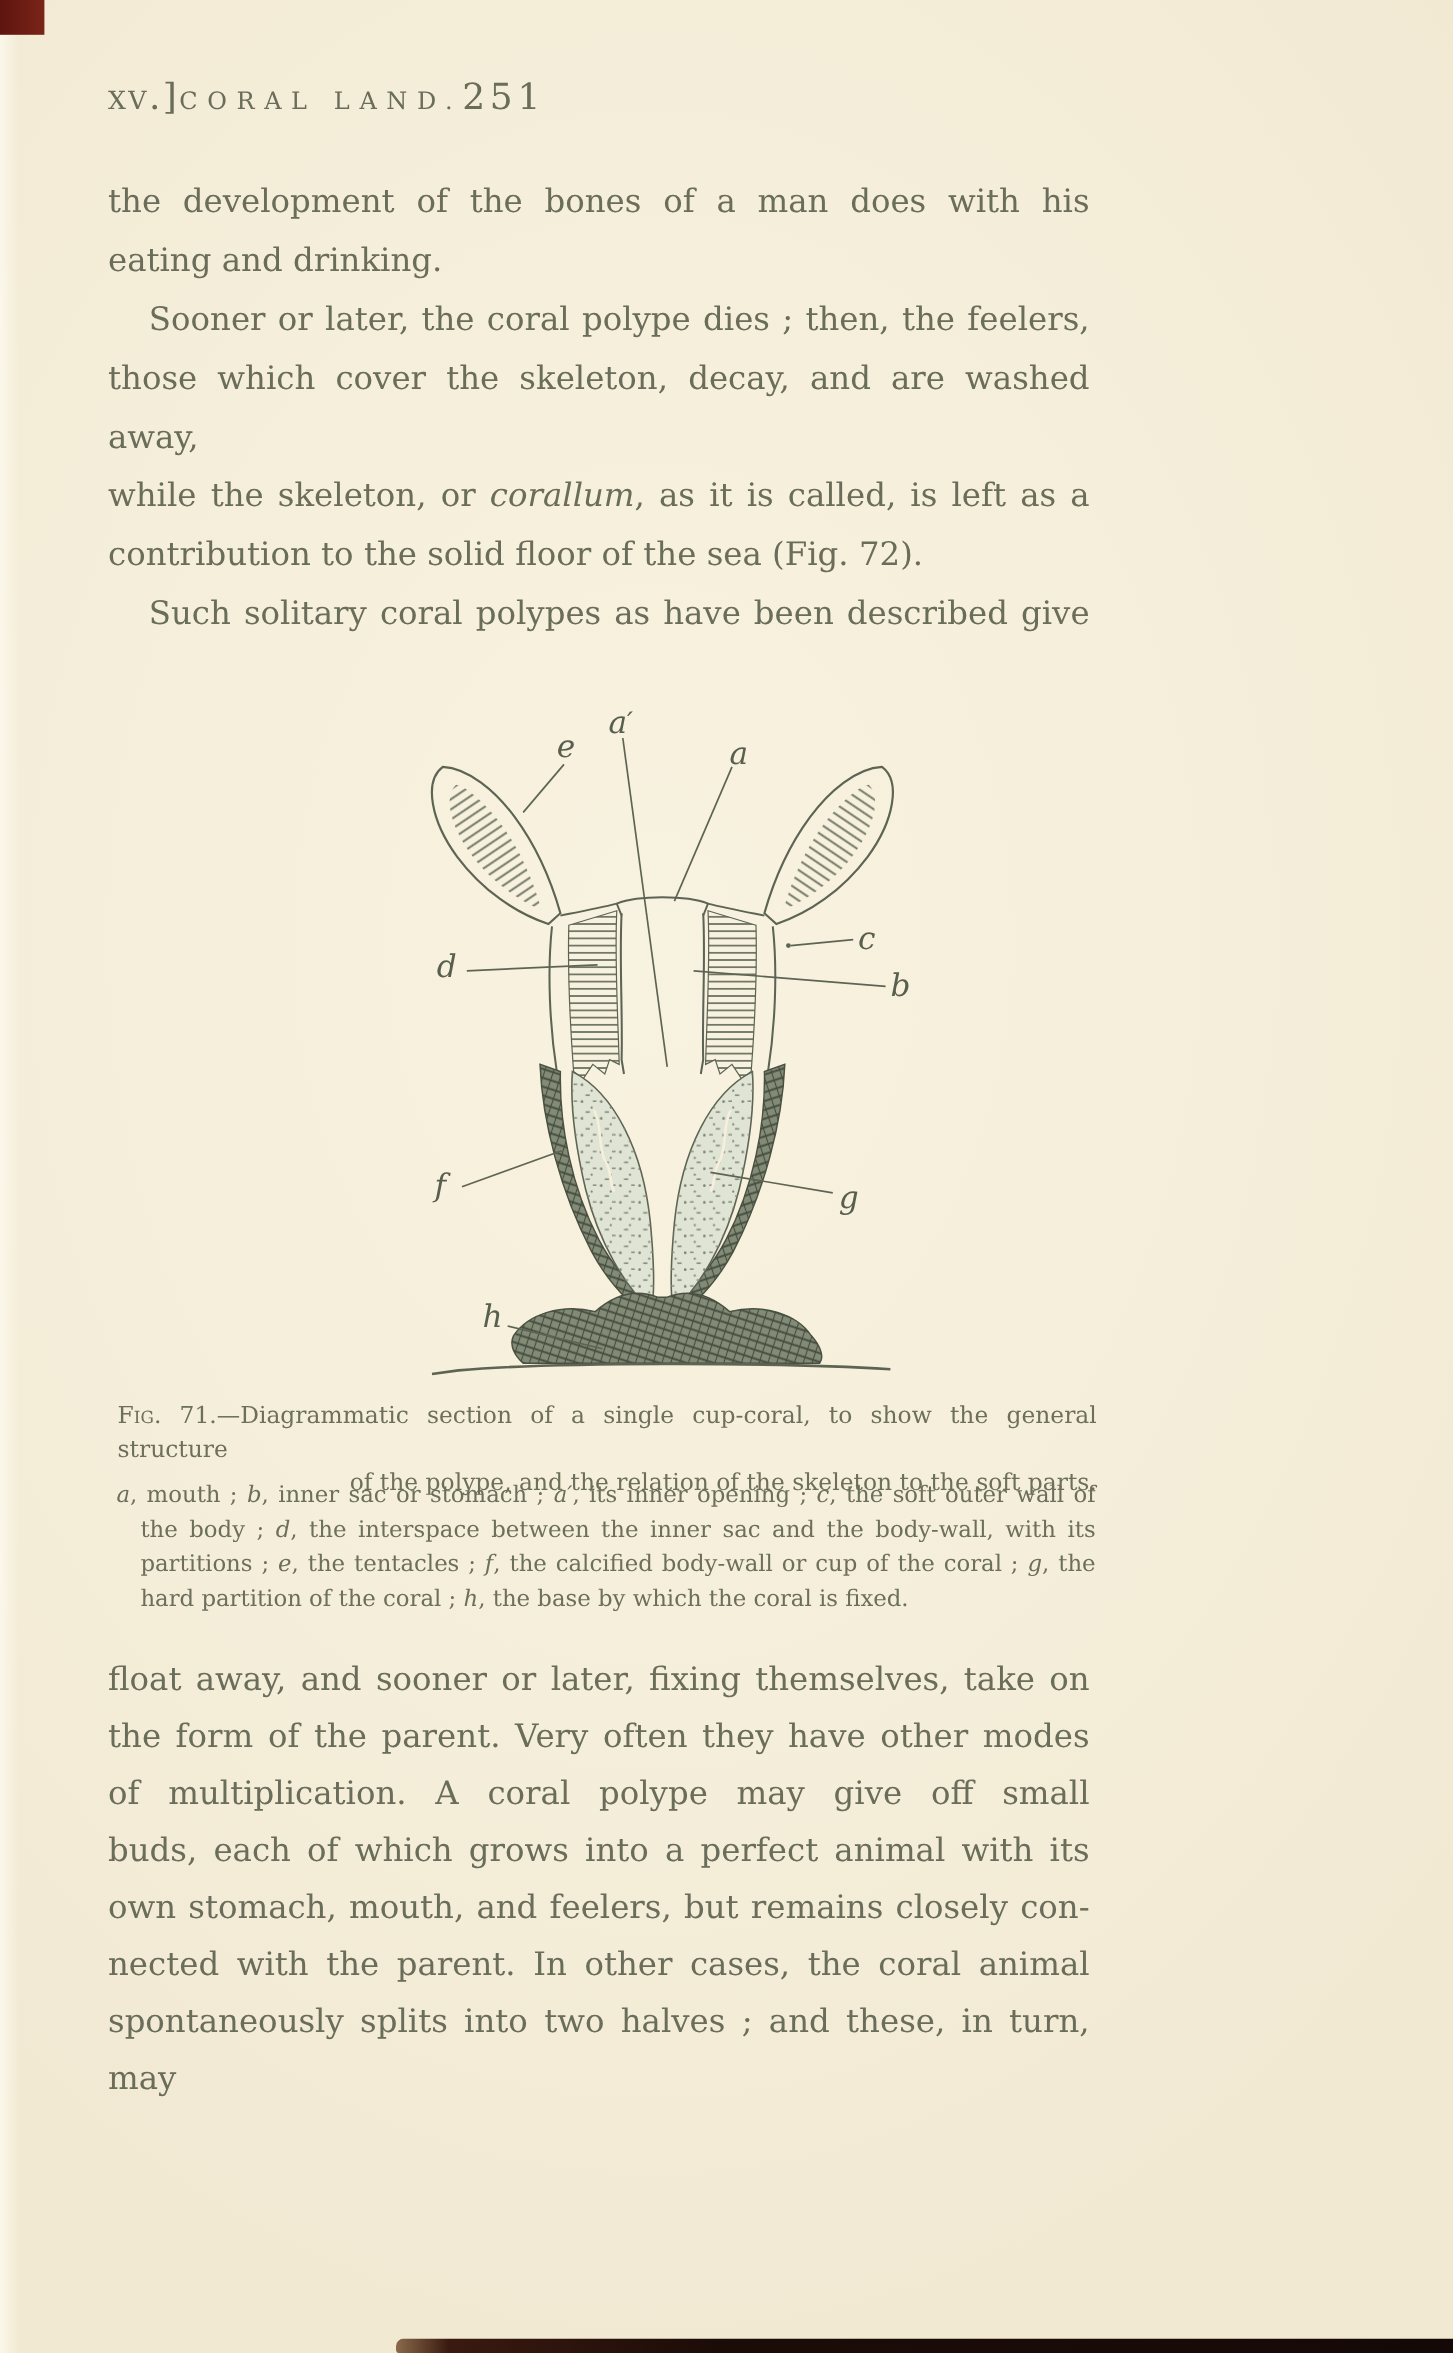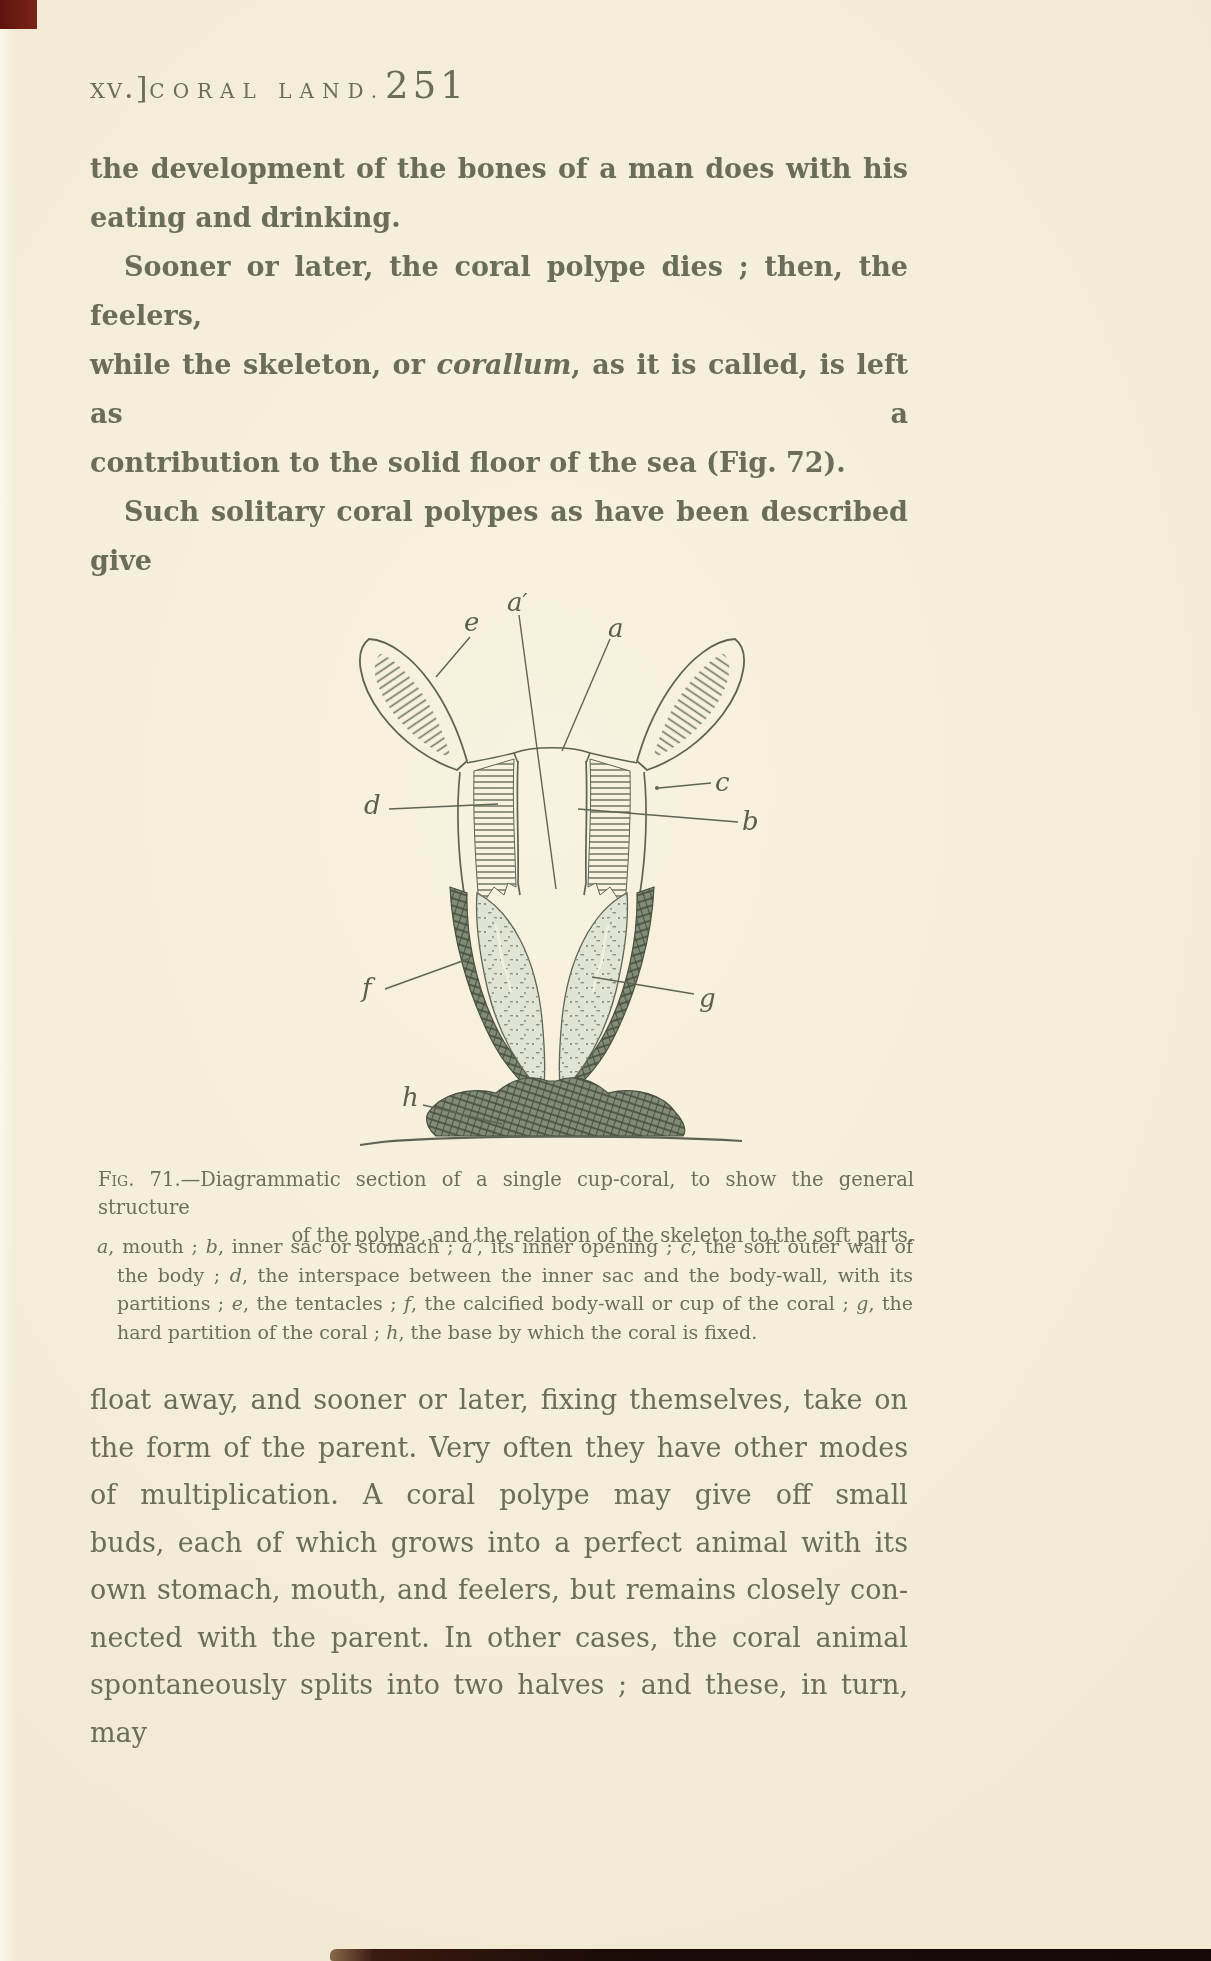--- a/index.html
+++ b/index.html
@@ -14,23 +14,23 @@
     background:linear-gradient(90deg,#fbf7ea,rgba(251,247,234,0));}
   .artifact-tl{position:absolute;left:0;top:0;width:37px;height:29px;
     background:linear-gradient(90deg,#5e150e,#7a2418);}
   .artifact-bottom{position:absolute;left:330px;right:0;bottom:0;height:12px;
     border-radius:6px 0 0 3px;
     background:linear-gradient(90deg,#8a6a4a 0%,#3a1a10 5%,#1c0c08 30%,#150907 100%);}
   .header{position:absolute;left:90px;top:64px;width:818px;display:flex;
     justify-content:flex-start;align-items:baseline;}
   .chapter{font-variant:small-caps;font-size:30px;letter-spacing:2px;}
   .running-title{font-size:20px;letter-spacing:8px;}
-  .pageno{font-size:37px;letter-spacing:4px;}
+  .pageno{font-size:30px;letter-spacing:4px;}
   .textblock{position:absolute;left:90px;width:818px;font-size:27px;line-height:49px;}
-  .block-a{top:144px;font-weight:bold;}
+  .block-a{top:144px;}
   .block-b{top:1376px;line-height:47.5px;}
   .line{text-align:justify;text-align-last:justify;}
   .line.short{text-align-last:left;}
   .line.indent{text-indent:34px;}
   .caption{position:absolute;left:98px;top:1166px;width:816px;
     font-size:19.5px;line-height:28px;color:#6b6f5c;}
   .caption .cl1{text-align:justify;text-align-last:justify;}
   .caption .cl2{text-align:right;}
   .legend{position:absolute;left:97px;top:1232px;width:816px;
     font-size:19px;line-height:28.6px;color:#6b6f5c;}
@@ -53,20 +53,21 @@
   <div class="header">
     <span class="chapter">xv.]</span>
     <span class="running-title">CORAL LAND.</span>
     <span class="pageno">251</span>
   </div>
 
   <div class="textblock block-a">
     <div class="line">the development of the bones of a man does with his</div>
     <div class="line short">eating and drinking.</div>
     <div class="line indent">Sooner or later, the coral polype dies ; then, the feelers,</div>
+    <div class="line">those which cover the skeleton, decay, and are washed away,</div>
     <div class="line"><span>while the skeleton, or </span><span class="i">corallum</span><span>, as it is called, is left as a</span></div>
     <div class="line short">contribution to the solid floor of the sea (Fig. 72).</div>
     <div class="line indent">Such solitary coral polypes as have been described give</div>
   </div>
 
   <div class="figure-wrap">
     <svg width="470" height="560" viewBox="0 0 470 560" xmlns="http://www.w3.org/2000/svg">
       <defs>
         <pattern id="hatchEar" patternUnits="userSpaceOnUse" width="7" height="7" patternTransform="rotate(-34)">
           <line x1="0" y1="3.5" x2="7" y2="3.5" stroke="#6e7565" stroke-width="1.6"></line>

